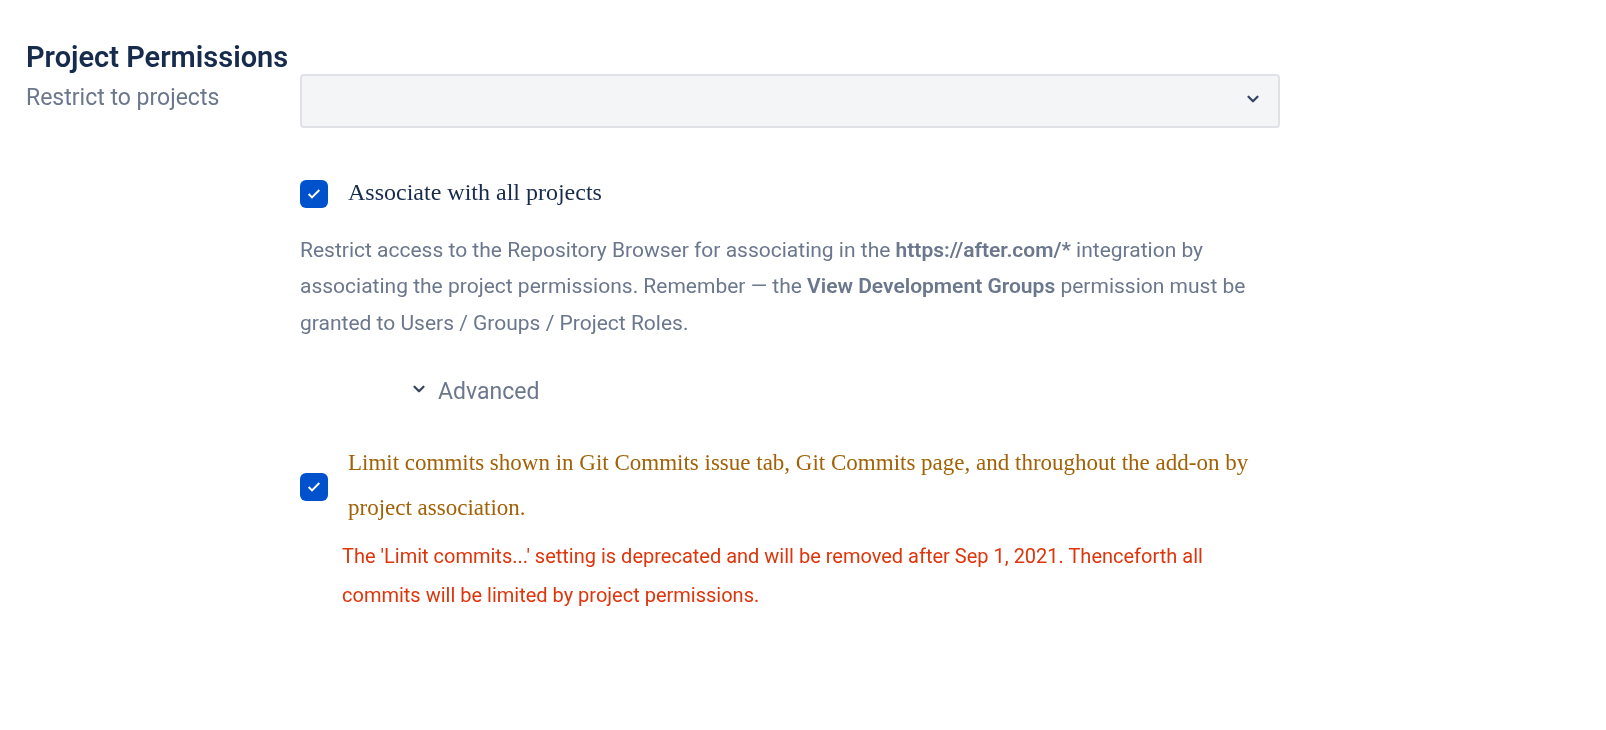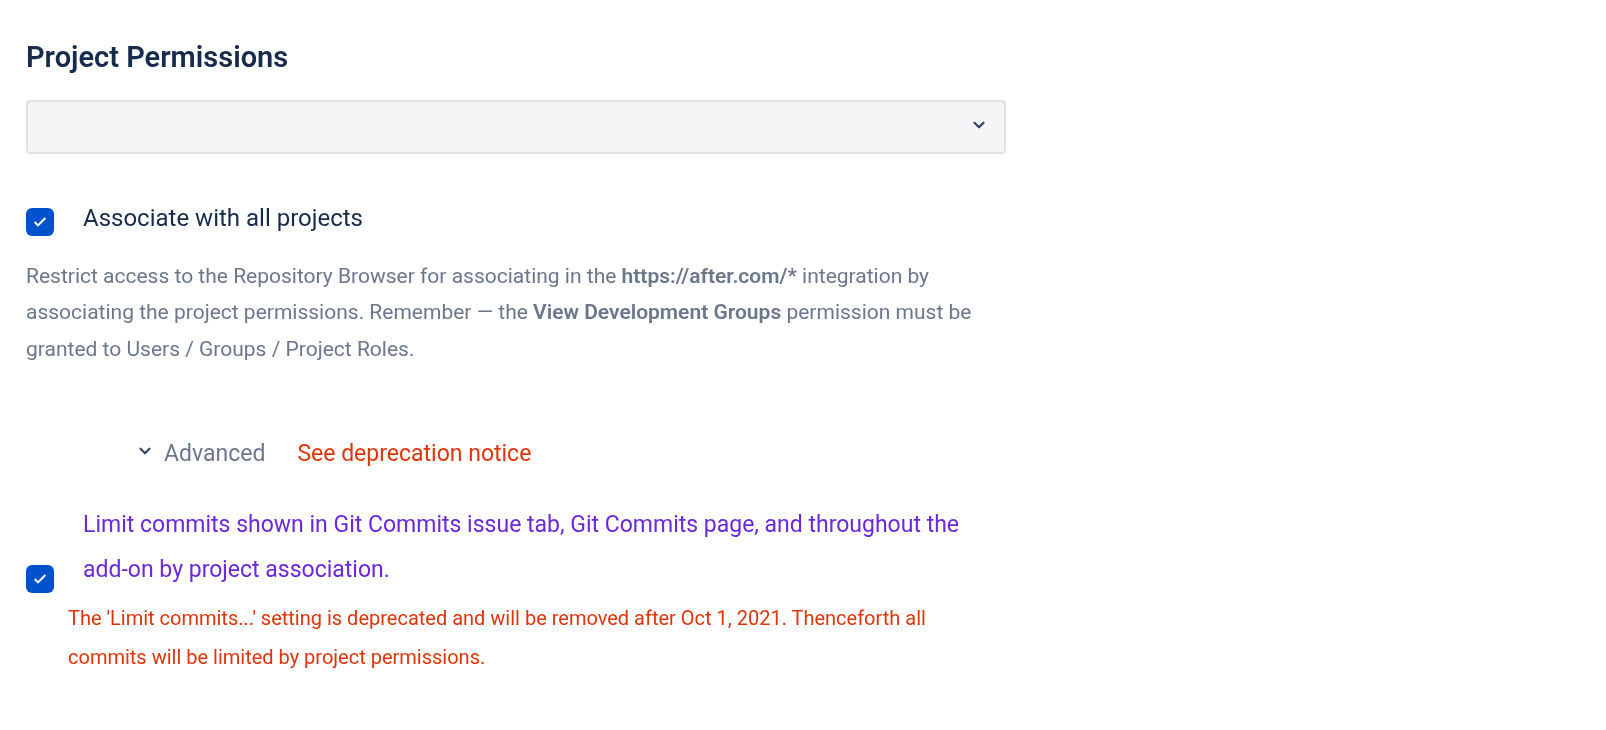--- a/index.html
+++ b/index.html
@@ -11,21 +11,20 @@
       font-family: -apple-system, BlinkMacSystemFont, "Segoe UI", Roboto, Helvetica, Arial, sans-serif;
       background: #fff;
       padding: 40px 26px;
       color: #172b4d;
       font-size: 20px;
     }
     .section-title {
       font-size: 29px;
       font-weight: 600;
       color: #172b4d;
-      margin-bottom: 26px;
     }
     .form-row {
       display: flex;
       align-items: flex-start;
       gap: 26px;
       margin-bottom: 18px;
     }
     .label-col {
       width: 248px;
       flex-shrink: 0;
@@ -59,23 +58,24 @@
     .select-chevron {
       position: absolute;
       right: 18px;
       top: 50%;
       transform: translateY(-50%);
       pointer-events: none;
       color: #344563;
     }
     .checkbox-row {
       display: flex;
-      align-items: flex-end;
-      gap: 29px;
+      align-items: center;
+      gap: 20px;
       margin-top: 48px;
+      font-family: Liberation Serif, serif;
     }
     .checkbox {
       width: 28px;
       height: 28px;
       border-radius: 6px;
       background: #0052cc;
       flex-shrink: 0;
       display: flex;
       align-items: center;
       justify-content: center;
@@ -100,21 +100,21 @@
       line-height: 1.75;
       margin-top: 22px;
     }
     .help-text strong {
       font-weight: 600;
     }
     .advanced-row {
       display: flex;
       align-items: center;
       gap: 32px;
-      margin-top: 72px;
+      margin-top: 36px;
       margin-bottom: 36px;
       padding-left: 110px;
     }
     .advanced-toggle {
       display: inline-flex;
       align-items: center;
       gap: 10px;
       cursor: pointer;
     }
     .advanced-toggle .chev {
@@ -124,37 +124,40 @@
       font-size: 23px;
       color: #6b778c;
     }
     .deprecation-link {
       font-size: 23px;
       color: #de350b;
       cursor: pointer;
     }
     .limit-label {
       font-size: 23px;
-      color: #6d28d9;
+      color: #a16207;
       line-height: 1.95;
     }
     .deprecation-msg {
       font-size: 20px;
       color: #de350b;
       line-height: 1.95;
       margin-top: 6px;
       margin-left: 42px;
     }
   </style>
 </head>
 <body>
 
 <h2 class="section-title">Project Permissions</h2>
 
 <div class="form-row">
+  <div class="label-col">
+    <span class="label-text">Restrict to projects</span>
+  </div>
   <div class="content-col">
     <div class="select-wrap">
       <select class="select-field">
         <option></option>
       </select>
       <span class="select-chevron">
         <svg width="18" height="18" viewBox="0 0 24 24" fill="none" stroke="currentColor" stroke-width="3" stroke-linecap="round" stroke-linejoin="round">
             <polyline points="6 9 12 15 18 9"></polyline>
           </svg>
       </span>
@@ -175,27 +178,26 @@
 
     <div class="advanced-row">
       <span class="advanced-toggle">
         <span class="chev">
           <svg width="18" height="18" viewBox="0 0 24 24" fill="none" stroke="currentColor" stroke-width="3" stroke-linecap="round" stroke-linejoin="round">
               <polyline points="6 9 12 15 18 9"></polyline>
             </svg>
         </span>
         <span class="advanced-label">Advanced</span>
       </span>
-      <span class="deprecation-link">See deprecation notice</span>
     </div>
 
     <div class="checkbox-row" style="margin-top:36px;">
       <div class="checkbox">
         <svg viewBox="0 0 24 24">
             <polyline points="4 12 9 17 20 6"></polyline>
           </svg>
       </div>
       <span class="limit-label">Limit commits shown in Git Commits issue tab, Git Commits page, and throughout the add-on by project association.</span>
     </div>
 
-    <p class="deprecation-msg">The 'Limit commits...' setting is deprecated and will be removed after Oct 1, 2021. Thenceforth all commits will be limited by project permissions.</p>
+    <p class="deprecation-msg">The 'Limit commits...' setting is deprecated and will be removed after Sep 1, 2021. Thenceforth all commits will be limited by project permissions.</p>
   </div>
 </div>
 
 </body></html>

